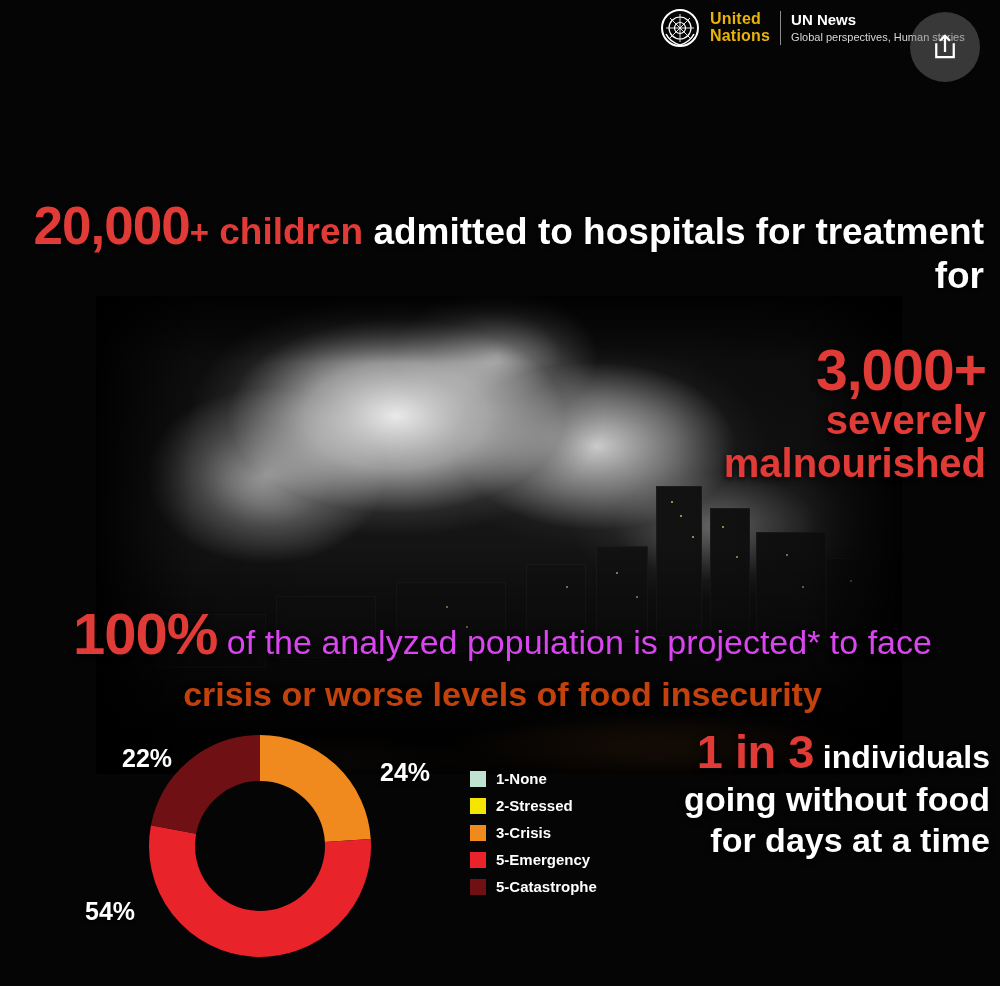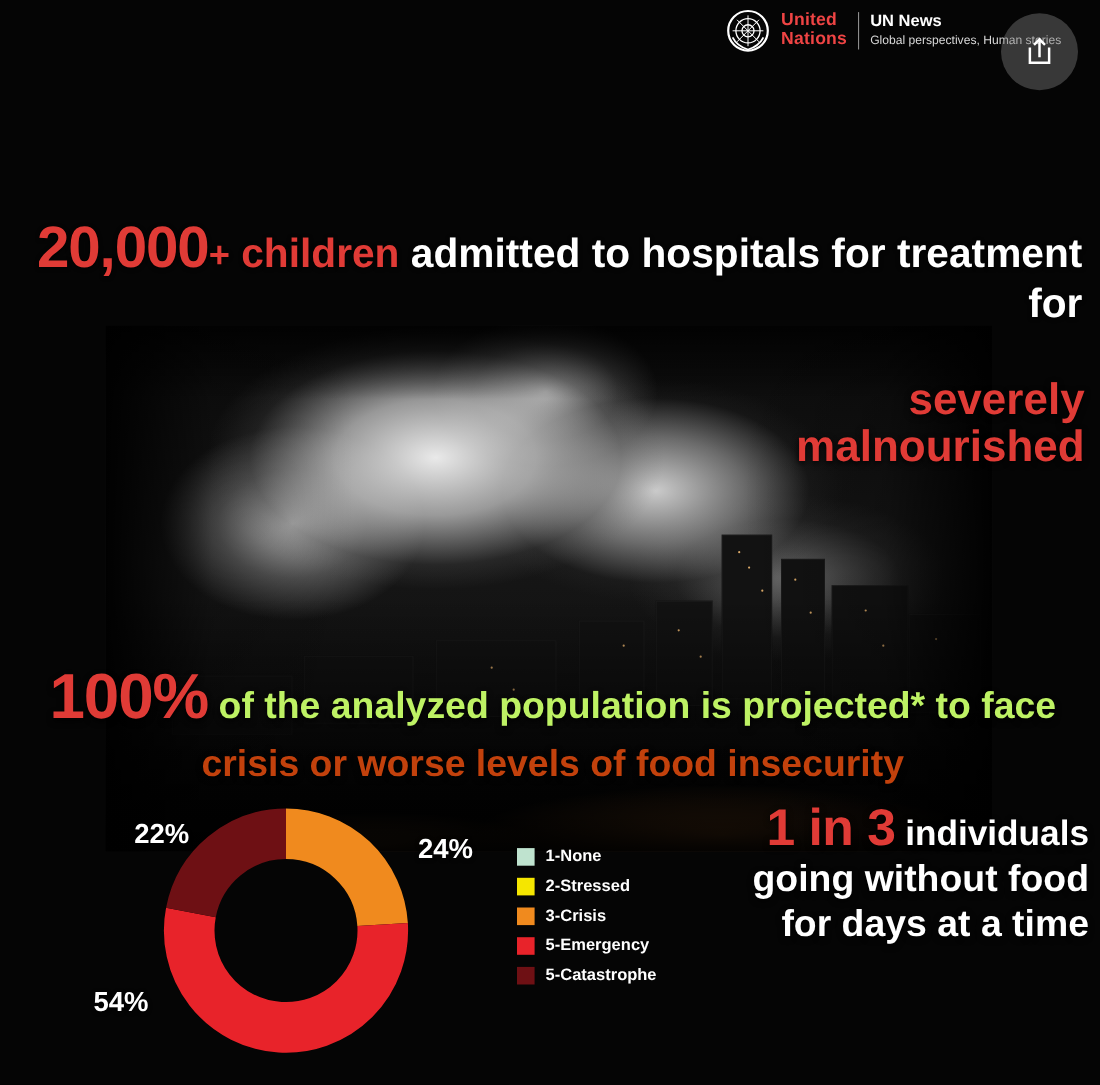--- a/index.html
+++ b/index.html
@@ -30,21 +30,21 @@
     align-items: center;
     gap: 10px;
     z-index: 10;
   }
   .un-emblem {
     width: 40px;
     height: 40px;
     flex: 0 0 40px;
   }
   .un-name {
-    color: #ef4444;
+    color: #eab308;
     font-size: 16px;
     font-weight: bold;
     line-height: 1.05;
     letter-spacing: .2px;
   }
   .un-divider {
     width: 1px;
     height: 34px;
     background: #8d8d8d;
   }
@@ -219,23 +219,23 @@
     text-align: center;
     text-shadow: 0 2px 6px rgba(0,0,0,.9);
   }
   .stat-100 .pct {
     color: #e03b36;
     font-size: 58px;
     font-weight: bold;
     letter-spacing: -1px;
   }
   .stat-100 .white {
-    color: #bef264;
+    color: #d946ef;
     font-size: 34px;
-    font-weight: bold;
+    font-weight: normal;
   }
   .stat-100 .red-line {
     display: block;
     color: #c2410c;
     font-size: 34px;
     font-weight: bold;
     margin-top: 8px;
   }
 
   .stat-1in3 {
@@ -386,20 +386,21 @@
 
 
   <div class="stat-line-1">
     <span class="row1">
       <span class="big-red">20,000</span><span class="plus-red">+</span>
       <span class="red-word">children</span><span> admitted to hospitals for treatment for</span>
     </span>
   </div>
 
   <div class="stat-3000">
+    <span class="n">3,000+</span>
     <span class="w1">severely</span>
     <span class="w2">malnourished</span>
   </div>
 
   <div class="stat-100">
     <span class="pct">100%</span><span class="white"> of the analyzed population is projected* to face</span>
     <span class="red-line">crisis or worse levels of food insecurity</span>
   </div>
 
   <div class="stat-1in3">

